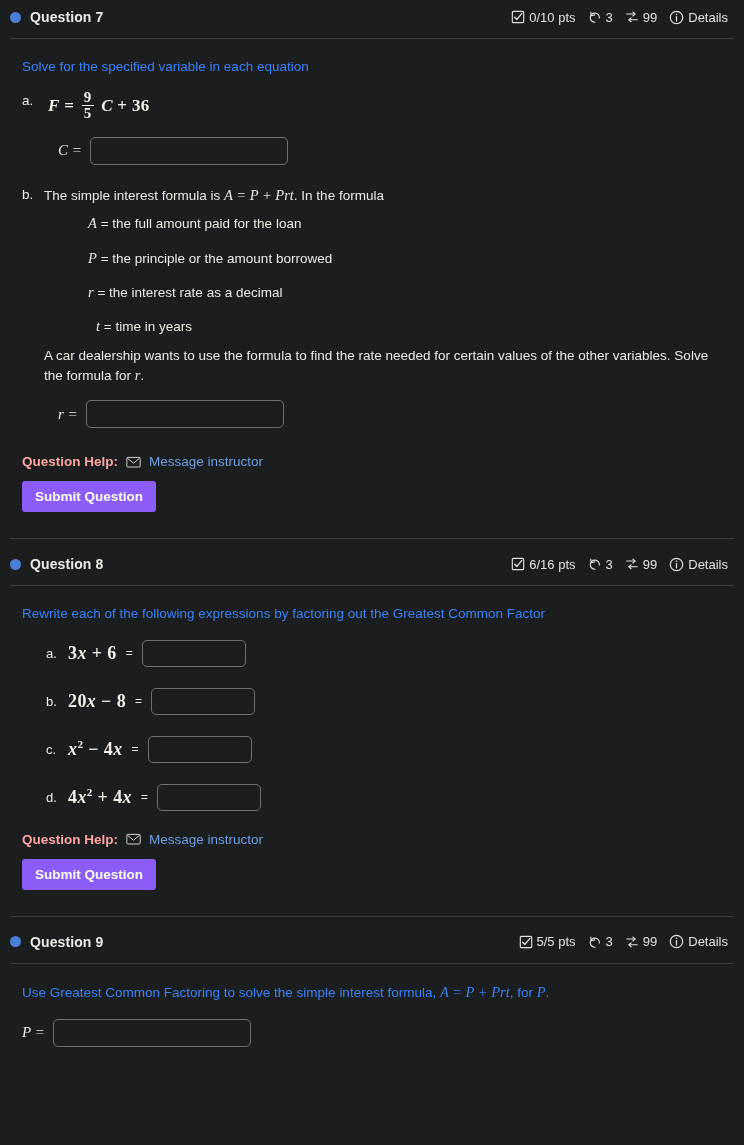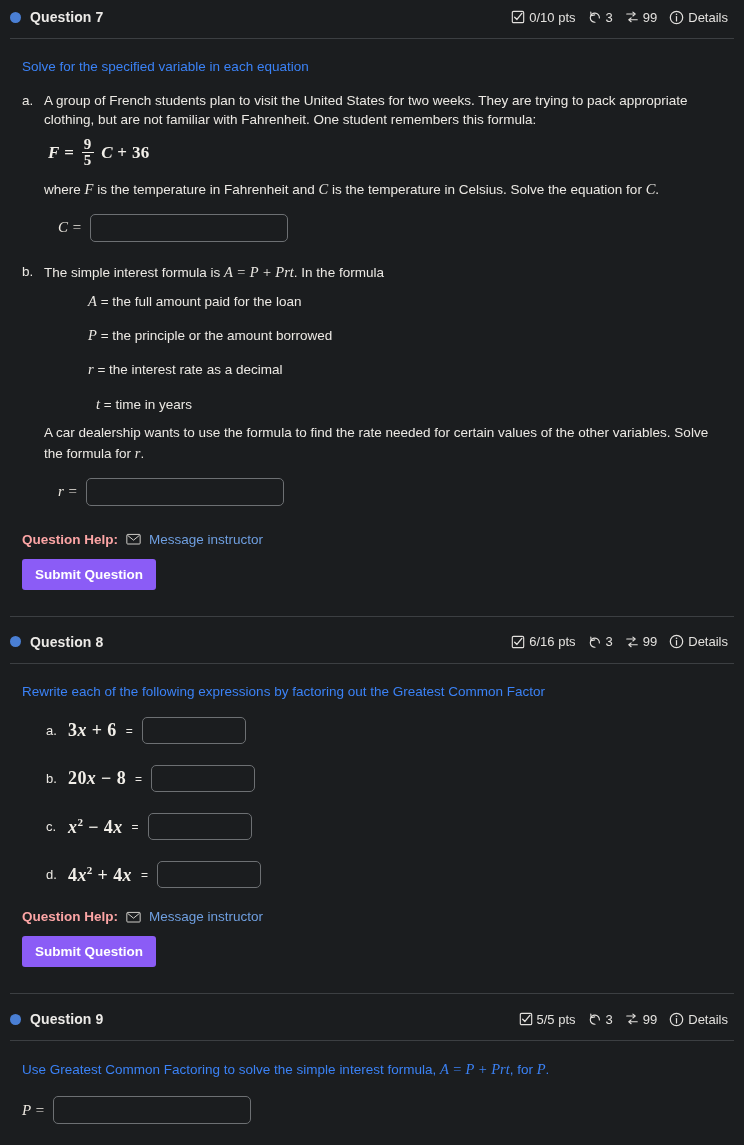--- a/index.html
+++ b/index.html
@@ -200,37 +200,33 @@
       </div>
     </div>
     <div class="divider"></div>
 
     <div class="q-body">
       <div class="prompt">Solve for the specified variable in each equation</div>
 
       <ol class="parts">
         <li>
           <span class="marker">a.</span>
-          <span>A group of French students plan to visit the United States for two weeks. They are trying to pack appropriate clothing, but are not familiar with Fahrenheit. One student remembers this formula:</span>
 
           <div class="math math-display">
             <span class="mi">F</span>
             <span>=</span>
             <span class="frac">
               <span class="num">9</span>
               <span class="den">5</span>
             </span>
             <span class="mi">C</span>
             <span>+</span>
             <span>36</span>
           </div>
 
-          <div class="where">
-            <span>where </span><span class="it">F</span><span> is the temperature in Fahrenheit and </span><span class="it">C</span><span> is the temperature in Celsius. Solve the equation for </span><span class="it">C</span><span>.</span>
-          </div>
 
           <div class="answer-row">
             <span class="answer-label">C =</span>
             <input class="answer-box" type="text" value="" style="">
           </div>
         </li>
 
         <li style="margin-top:20px;">
           <span class="marker">b.</span>
           <span>The simple interest formula is </span><span class="it">A = P + Prt</span><span>. In the formula</span>

